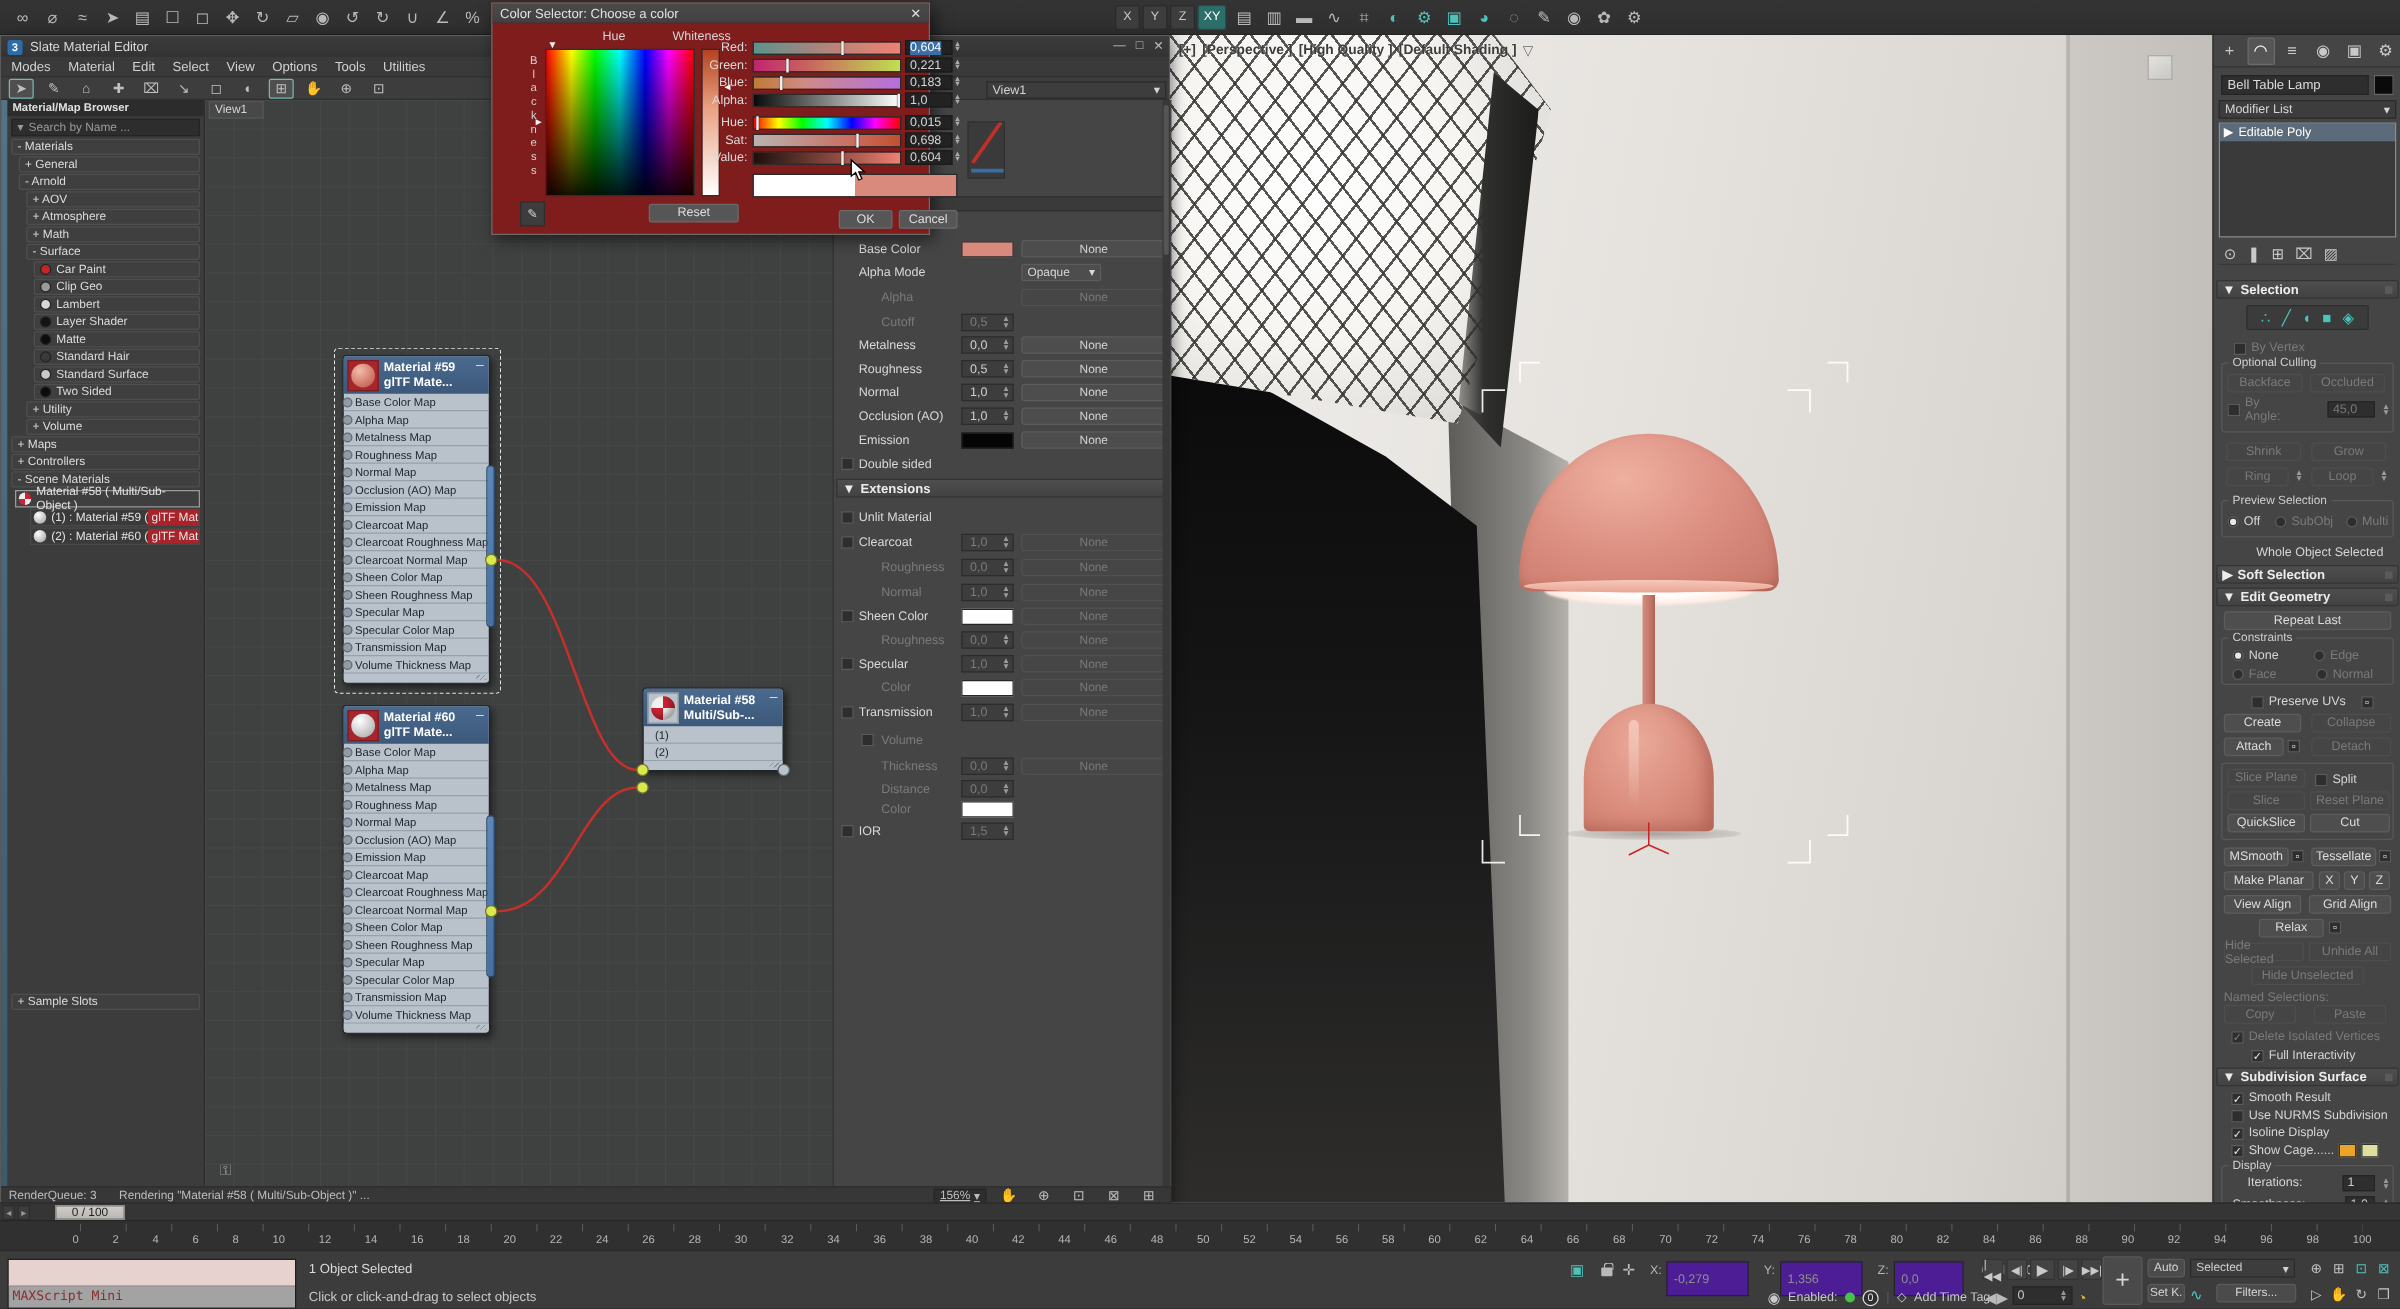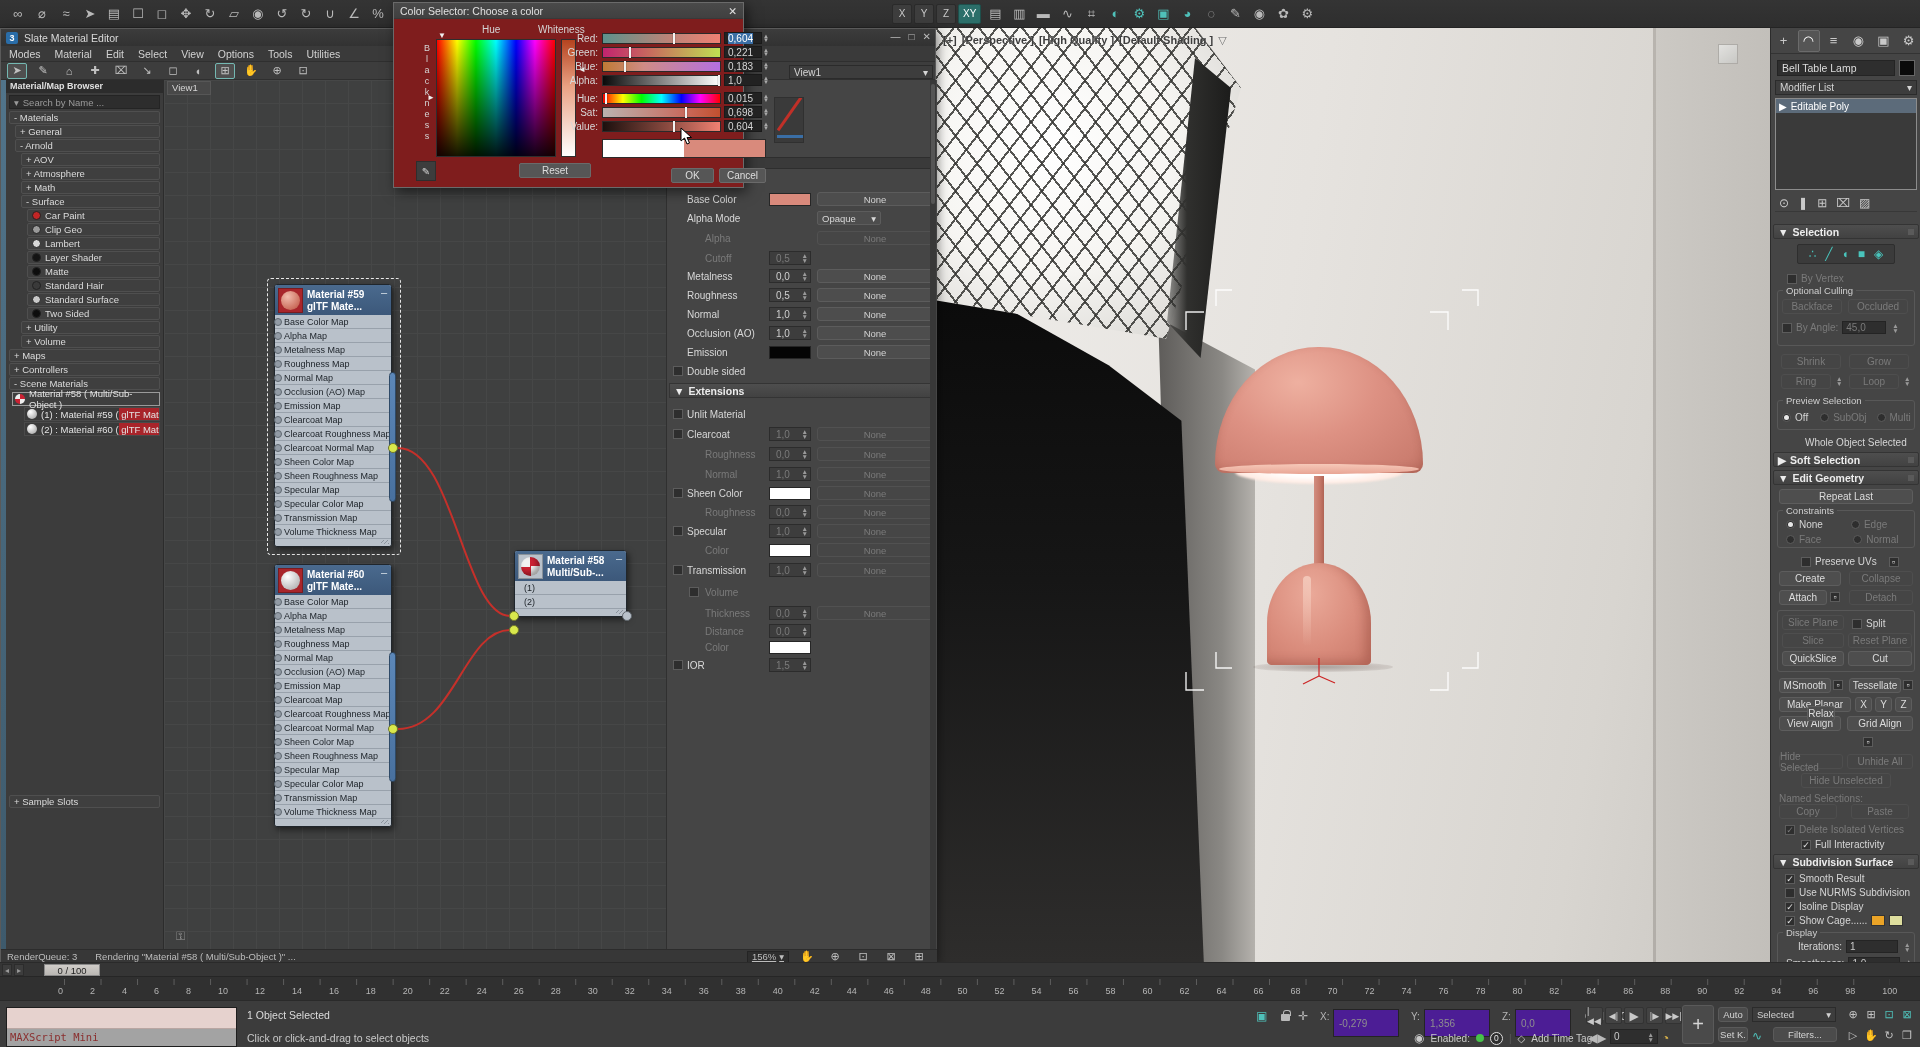--- a/index.html
+++ b/index.html
@@ -58,21 +58,21 @@
   .roll-hd .sq { position:absolute; right:4px; width:6px; height:6px; background:#5a5a5a; }
   .cp-row { position:absolute; left:6px; width:140px; height:13px; display:flex; align-items:center; gap:4px; color:#d5d5d5; }
   .cp-btn { position:absolute; height:15px; background:#4e4e4e; border:1px solid #5d5d5d; border-radius:3px; color:#dcdcdc; font-size:10px; display:flex; align-items:center; justify-content:center; }
   .cp-btn.dim { color:#757575; background:#454545; border-color:#4e4e4e; }
   .dim { color:#7a7a7a !important; }
   .fs { position:absolute; border:1px solid #585858; border-radius:3px; }
   .fs-lg { position:absolute; top:-6px; left:5px; background:#454545; padding:0 3px; font-size:9.5px; color:#cfcfcf; }
   .cb { width:10px; height:10px; background:#2e2e2e; border:1px solid #5c5c5c; display:inline-flex; align-items:center; justify-content:center; font-size:9px; color:#e3e3e3; flex:0 0 auto; }
   .rb { width:9px; height:9px; border-radius:50%; background:#2e2e2e; border:1px solid #5c5c5c; display:inline-flex; align-items:center; justify-content:center; flex:0 0 auto; }
   .rb.on::after { content:""; width:5px; height:5px; border-radius:50%; background:#e8e8e8; }
-  .spinbox { background:#2e2e2e; border:1px solid #242424; color:#c9c9c9; font-size:10px; display:inline-flex; align-items:center; padding:0 3px; height:13px; }
+  .spinbox { background:#2e2e2e; border:1px solid #242424; color:#c9c9c9; font-size:10px; display:inline-flex; align-items:center; padding:0 3px; height:13px;margin-left:28px; }
   .spnr { display:inline-flex; flex-direction:column; line-height:5px; font-size:6.5px; color:#9a9a9a; margin-left:2px; }
   .subobj { display:flex; gap:9px; align-items:center; justify-content:center; background:#3b3b3b; border:1px solid #2e2e2e; border-radius:2px; color:#49c4bc; font-size:12px; }
   .cage-sw { width:14px; height:11px; border:1px solid #333; display:inline-block; }
 
   
   #sme { position:absolute; left:0; top:28px; width:936px; height:934px; background:#424242; border:1px solid #5a5a5a; box-shadow:2px 3px 10px rgba(0,0,0,.45); }
   #sme-title { position:absolute; left:0; top:0; width:100%; height:17px; background:linear-gradient(#3c3c3c,#323232); display:flex; align-items:center; gap:6px; padding-left:5px; color:#d9d9d9; font-size:10.5px; }
   .sme-logo { width:12px; height:12px; background:#2a6da8; border-radius:2px; color:#fff; font-size:9px; font-weight:bold; display:inline-flex; align-items:center; justify-content:center; }
   .win-btns { position:absolute; right:4px; top:2px; display:flex; gap:8px; color:#bbb; font-size:10px; }
   #sme-menu { position:absolute; left:0; top:17px; width:100%; height:16px; display:flex; gap:14px; padding-left:8px; align-items:center; color:#d2d2d2; font-size:10.5px; background:#3a3a3a; border-bottom:1px solid #2f2f2f; }
@@ -387,21 +387,21 @@
     <div class="cp-btn" style="left:8px; top:650px; width:52px">MSmooth</div>
     <span class="cb abs" style="left:62px; top:652px">▫</span>
     <div class="cp-btn" style="left:78px; top:650px; width:52px">Tessellate</div>
     <span class="cb abs" style="left:132px; top:652px">▫</span>
     <div class="cp-btn" style="left:8px; top:669px; width:72px">Make Planar</div>
     <div class="cp-btn" style="left:84px; top:669px; width:17px">X</div>
     <div class="cp-btn" style="left:104px; top:669px; width:17px">Y</div>
     <div class="cp-btn" style="left:124px; top:669px; width:17px">Z</div>
     <div class="cp-btn" style="left:8px; top:688px; width:62px">View Align</div>
     <div class="cp-btn" style="left:76px; top:688px; width:66px">Grid Align</div>
-    <div class="cp-btn" style="left:36px; top:678px; width:28px">Relax</div>
+    <div class="cp-btn" style="left:36px; top:707px; width:52px">Relax</div>
     <span class="cb abs" style="left:92px; top:709px">▫</span>
     <div class="cp-btn dim" style="left:8px; top:726px; width:64px">Hide Selected</div>
     <div class="cp-btn dim" style="left:76px; top:726px; width:66px">Unhide All</div>
     <div class="cp-btn dim" style="left:30px; top:745px; width:90px">Hide Unselected</div>
     <div class="cp-row dim" style="top:764px; left:8px">
         <span>Named Selections:</span>
       </div>
     <div class="cp-btn dim" style="left:8px; top:776px; width:58px">Copy</div>
     <div class="cp-btn dim" style="left:80px; top:776px; width:58px">Paste</div>
     <div class="cp-row" style="top:795px; left:14px">

